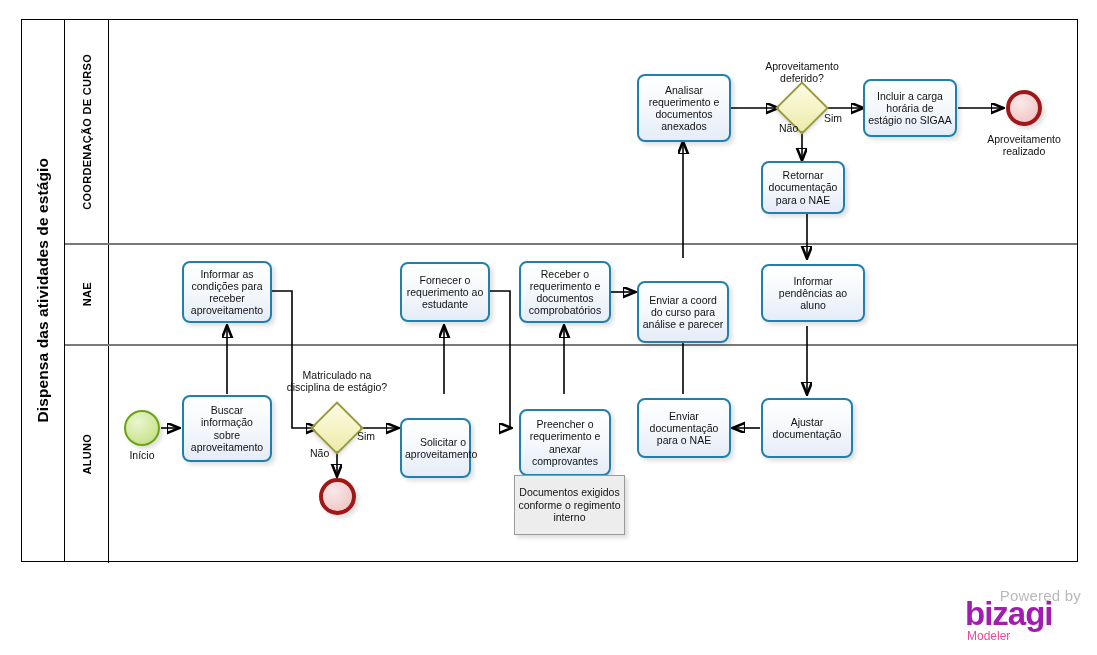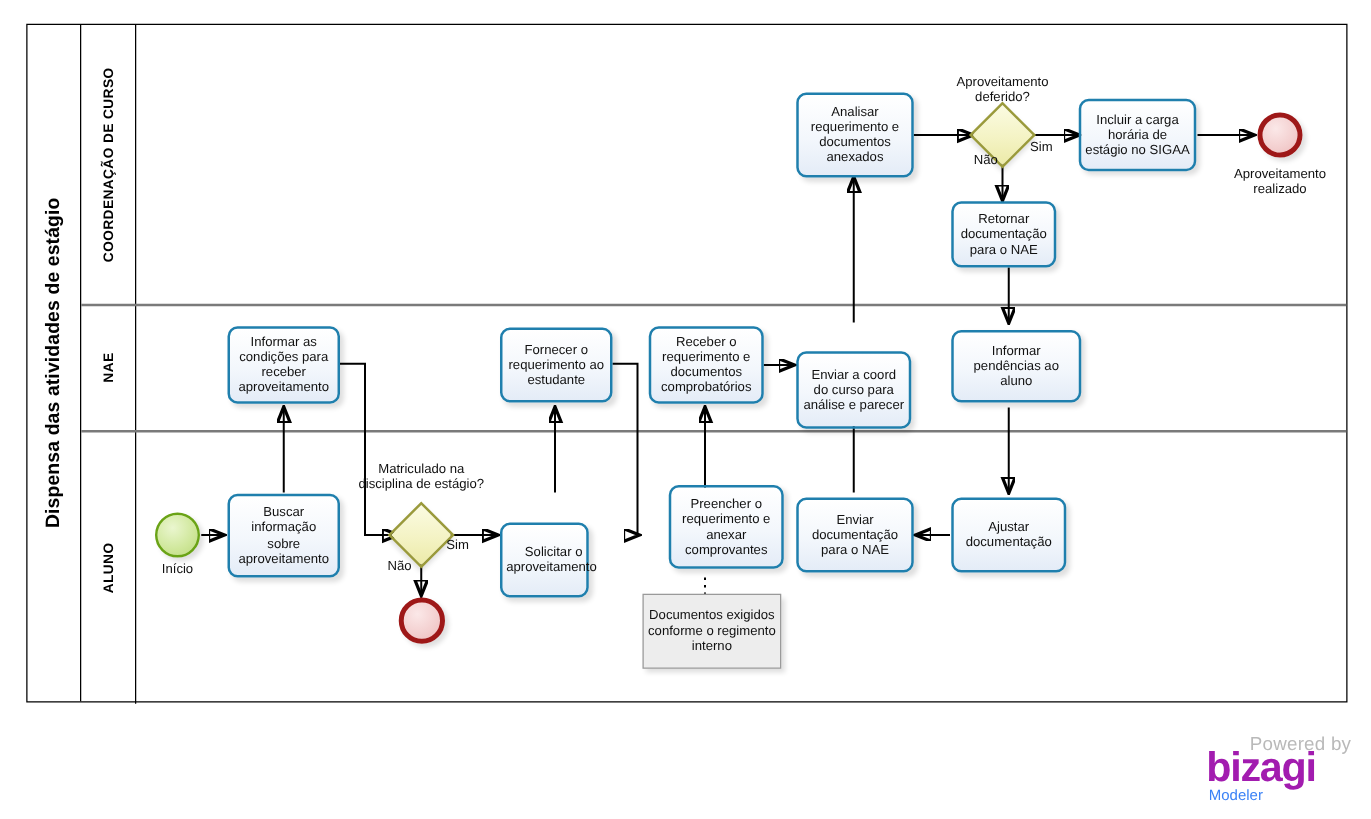--- a/index.html
+++ b/index.html
@@ -202,21 +202,21 @@
     font-weight: bold;
     color: #a21caf;
     letter-spacing: -1px;
     line-height: 34px;
   }
   .logo .modeler {
     position: absolute;
     left: 2px;
     top: 44px;
     font-size: 12px;
-    color: #3b82f6;
+    color: #ec4899;
   }
 </style>
 </head>
 <body>
 
 <div id="canvas">
 
   <div class="pool" style="left:21px; top:19px; width:1057px; height:543px;">
 
     <div class="pool-title">
@@ -342,21 +342,21 @@
   <div class="gw-label" style="left:281px; top:369px; width:112px;">Matriculado na disciplina de estágio?</div>
   <div class="flow-label" style="left:357px; top:430px;">Sim</div>
   <div class="flow-label" style="left:310px; top:447px;">Não</div>
 
   <div class="event end" style="left:319px; top:478px; width:37px; height:37px;"></div>
 
   <div class="task" style="left:400px; top:418px; width:71px; height:60px;text-align:right;">
     <span>Solicitar o aproveitamento</span>
   </div>
 
-  <div class="task" style="left:519px; top:388px; width:92px; height:67px;margin-left:16px;">
+  <div class="task" style="left:519px; top:409px; width:92px; height:67px;">
     <span>Preencher o requerimento e anexar comprovantes</span>
   </div>
 
   <div class="annotation" style="left:514px; top:475px; width:111px; height:60px;">
     <span>Documentos exigidos conforme o regimento interno</span>
   </div>
 
   <div class="task" style="left:637px; top:398px; width:94px; height:60px;">
     <span>Enviar documentação para o NAE</span>
   </div>

